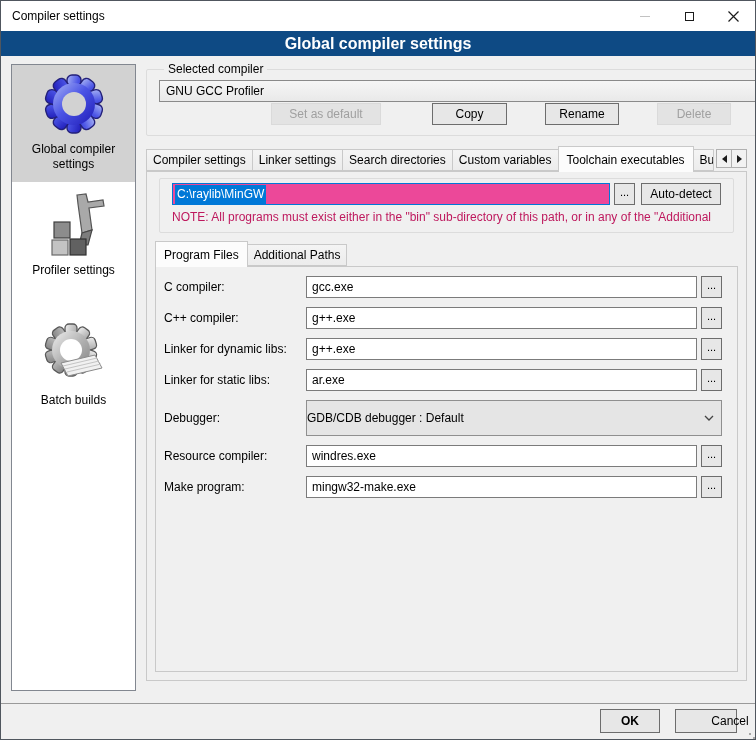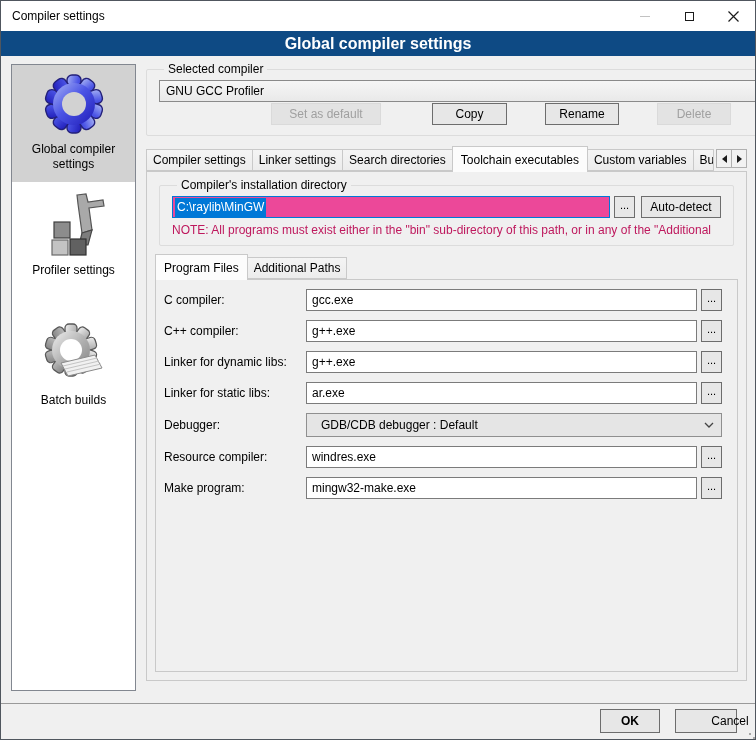--- a/index.html
+++ b/index.html
@@ -92,22 +92,22 @@
   .note{ margin-top:5px; color:#be185d; white-space:nowrap; overflow:hidden; }
 
   .subtabrow{ margin-top:8px; height:25px; }
   .subpanel{ flex:1; border:1px solid #c9c9c9; background:#f0f0f0;
              margin-top:0; padding:9px 15px 8px 8px; }
 
   .frow{ display:flex; align-items:center; margin-bottom:9px; }
   .flabel{ width:142px; flex-shrink:0; }
   .fvalue{ flex:1; height:22px; border:1px solid #7b7b7b; background:#fff;
            padding:0 5px; font:12px "Liberation Sans", sans-serif; }
-  .fcombo{ flex:1; height:24px; background:#e5e5e5; border:1px solid #8f8f8f;
-           display:flex; align-items:center; padding-left:14px; }
+  .fcombo{ flex:1; height:36px; background:#e5e5e5; border:1px solid #8f8f8f;
+           display:flex; align-items:center; padding-left:0; }
   .fcombo .chev{ margin-left:auto; margin-right:7px; }
 
   
   .sep{ position:absolute; left:0; right:0; top:647px; border-top:1px solid #9a9a9a; }
   .footer{ position:absolute; top:653px; right:18px; display:flex; }
   .b-ok{ width:60px; height:24px;font-weight:bold; }
   .b-cancel{ width:62px; height:24px; margin-left:15px;padding-left:48px; }
 
   .grip{ position:absolute; right:4px; bottom:4px; width:2px; height:2px; background:#a6a6a6;
          box-shadow:8px 0 #a6a6a6, 4px 4px #a6a6a6, 8px 4px #a6a6a6,
@@ -221,37 +221,36 @@
           <div class="btn b-rename">Rename</div>
           <div class="btn disabled b-delete">Delete</div>
           <div class="btn b-reset">Reset defaults</div>
         </div>
       </fieldset>
 
       <div class="tabrow">
         <div class="tab">Compiler settings</div>
         <div class="tab">Linker settings</div>
         <div class="tab">Search directories</div>
+        <div class="tab">Custom variables</div>
         <div class="tab active">Toolchain executables</div>
-        <div class="tab">Custom variables</div>
         <div class="tab clip">Build</div>
         <div class="tabarrows">
           <div class="tabarrow">
               <span class="tri-l"></span>
             </div>
           <div class="tabarrow">
               <span class="tri-r"></span>
             </div>
         </div>
       </div>
 
       <div class="panel">
 
         <fieldset class="gb-install">
-          <legend>Compiler's installation directory</legend>
           <div class="pathrow">
             <div class="path-input">
               <span class="path-sel">C:\raylib\MinGW</span>
             </div>
             <div class="btn mini-btn">...</div>
             <div class="btn b-autodetect">Auto-detect</div>
           </div>
           <div class="note">NOTE: All programs must exist either in the "bin" sub-directory of this path, or in any of the "Additional</div>
         </fieldset>
 

